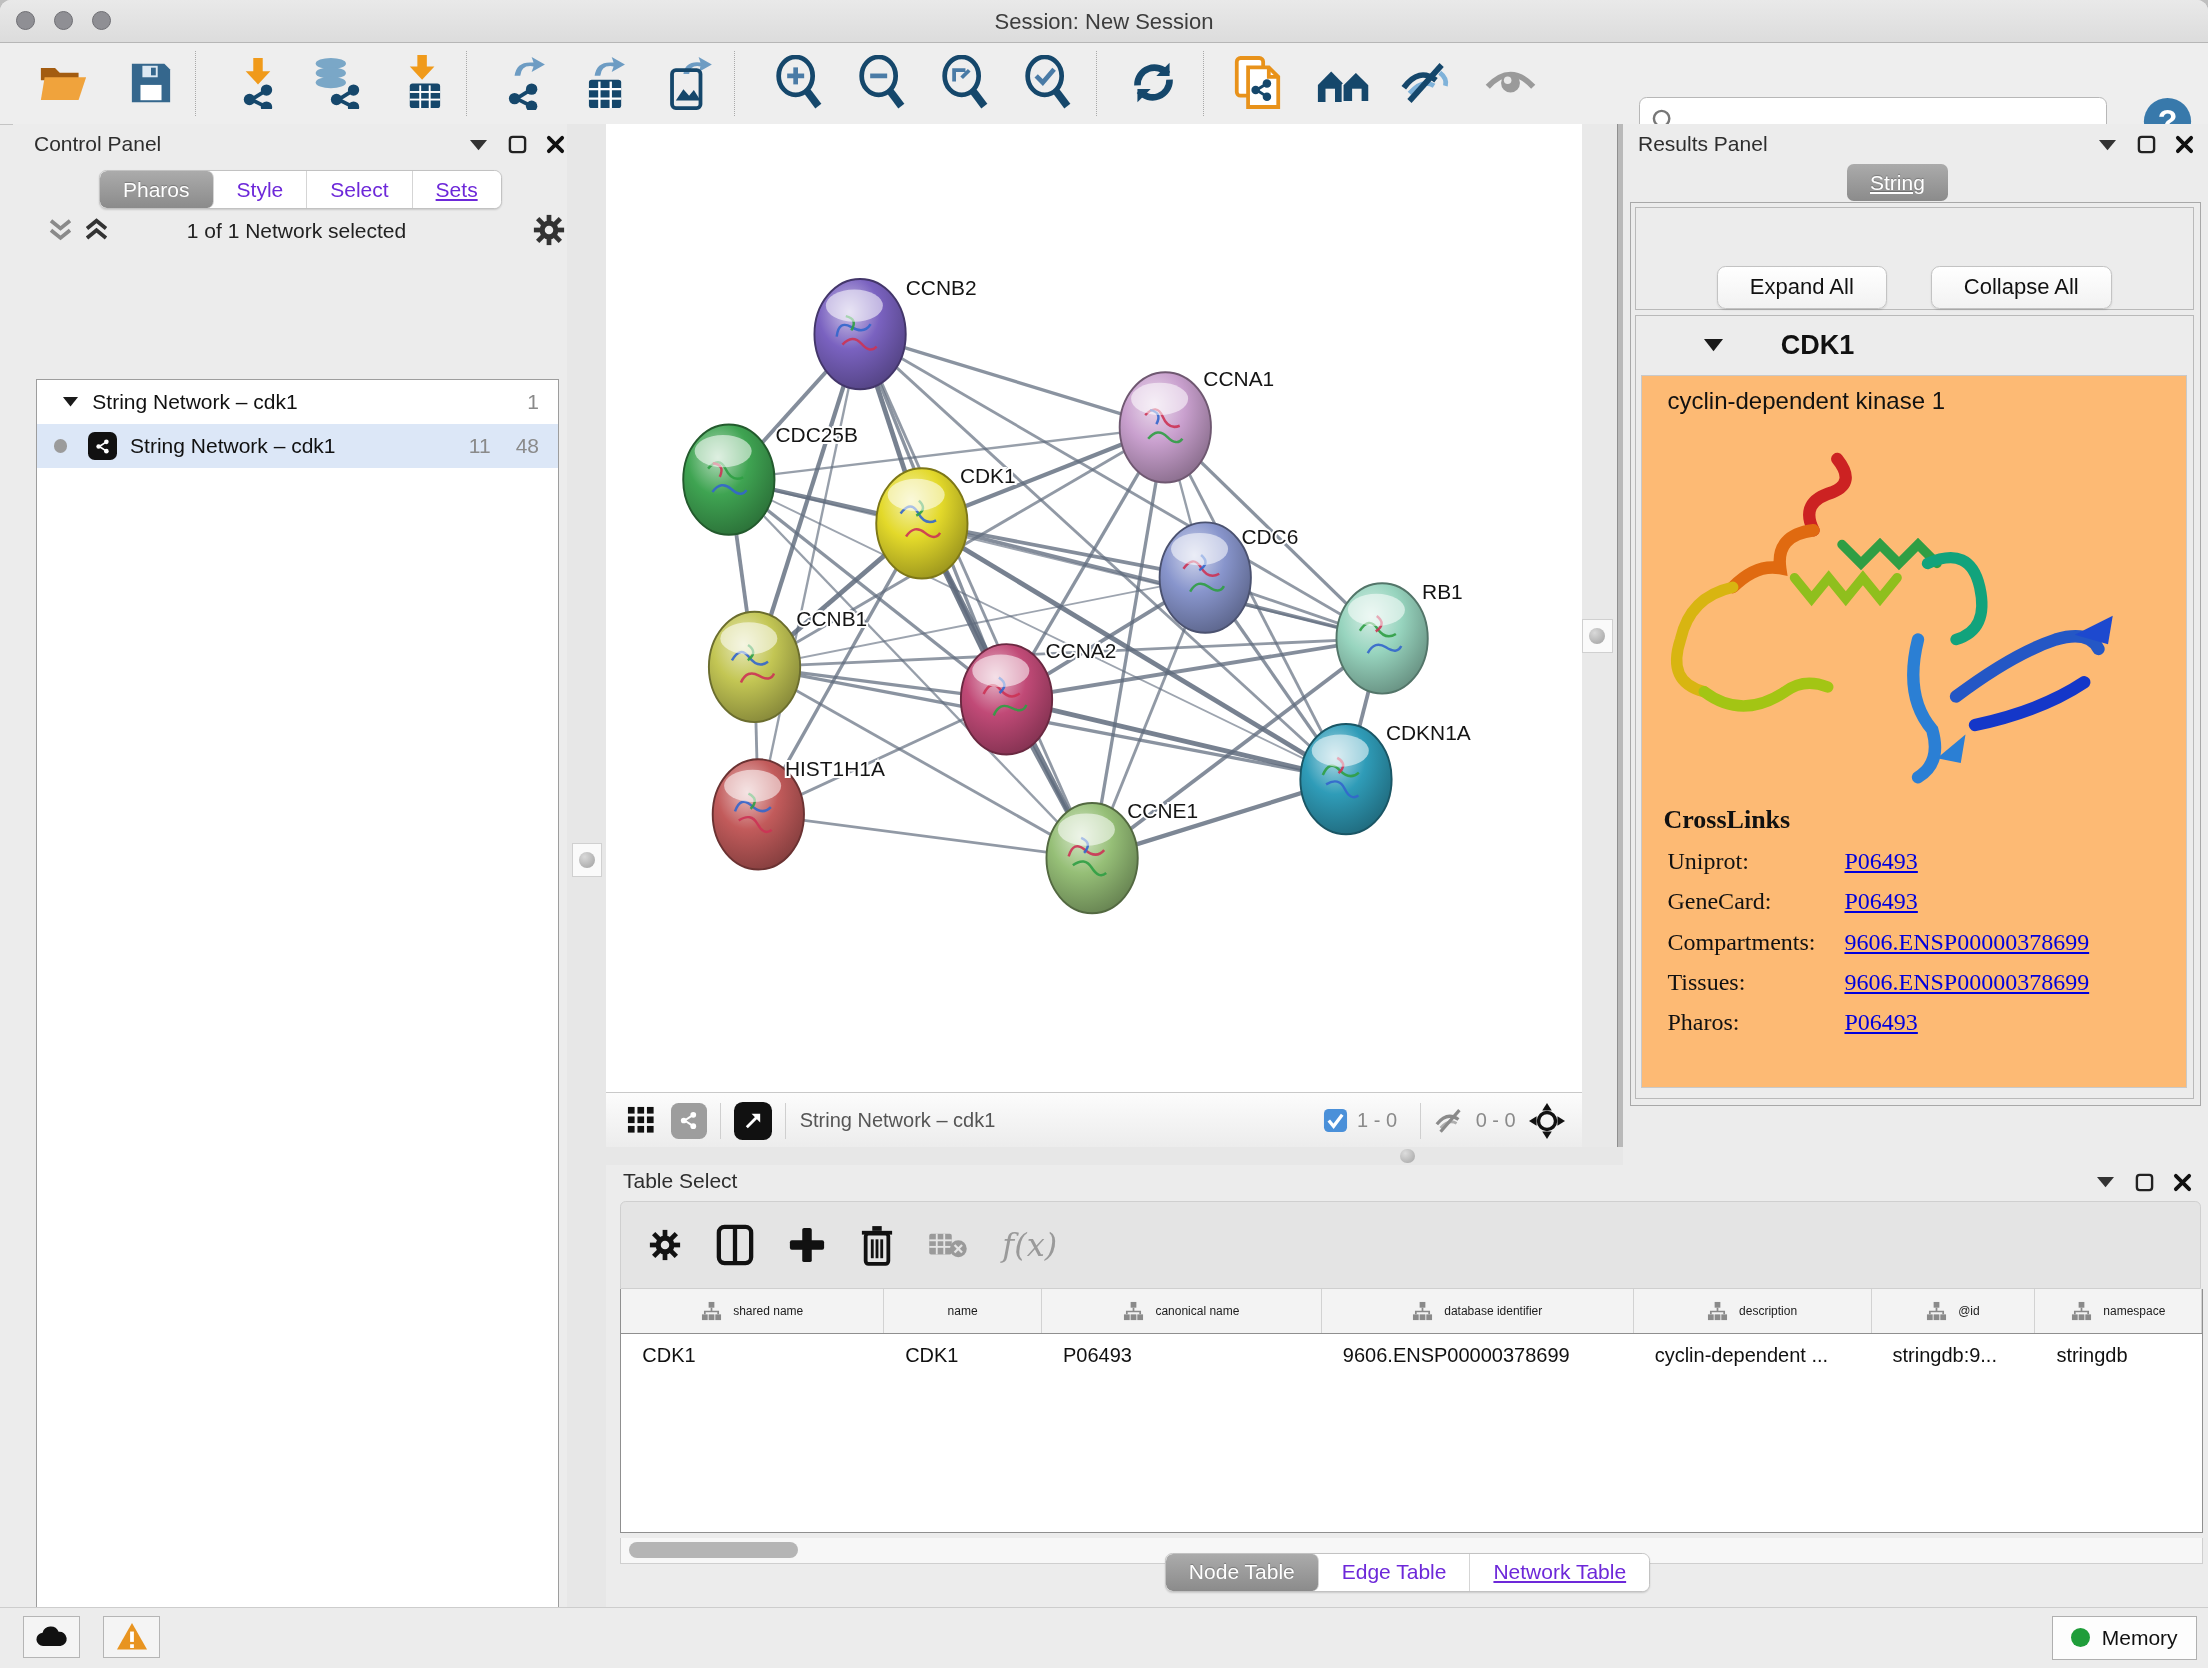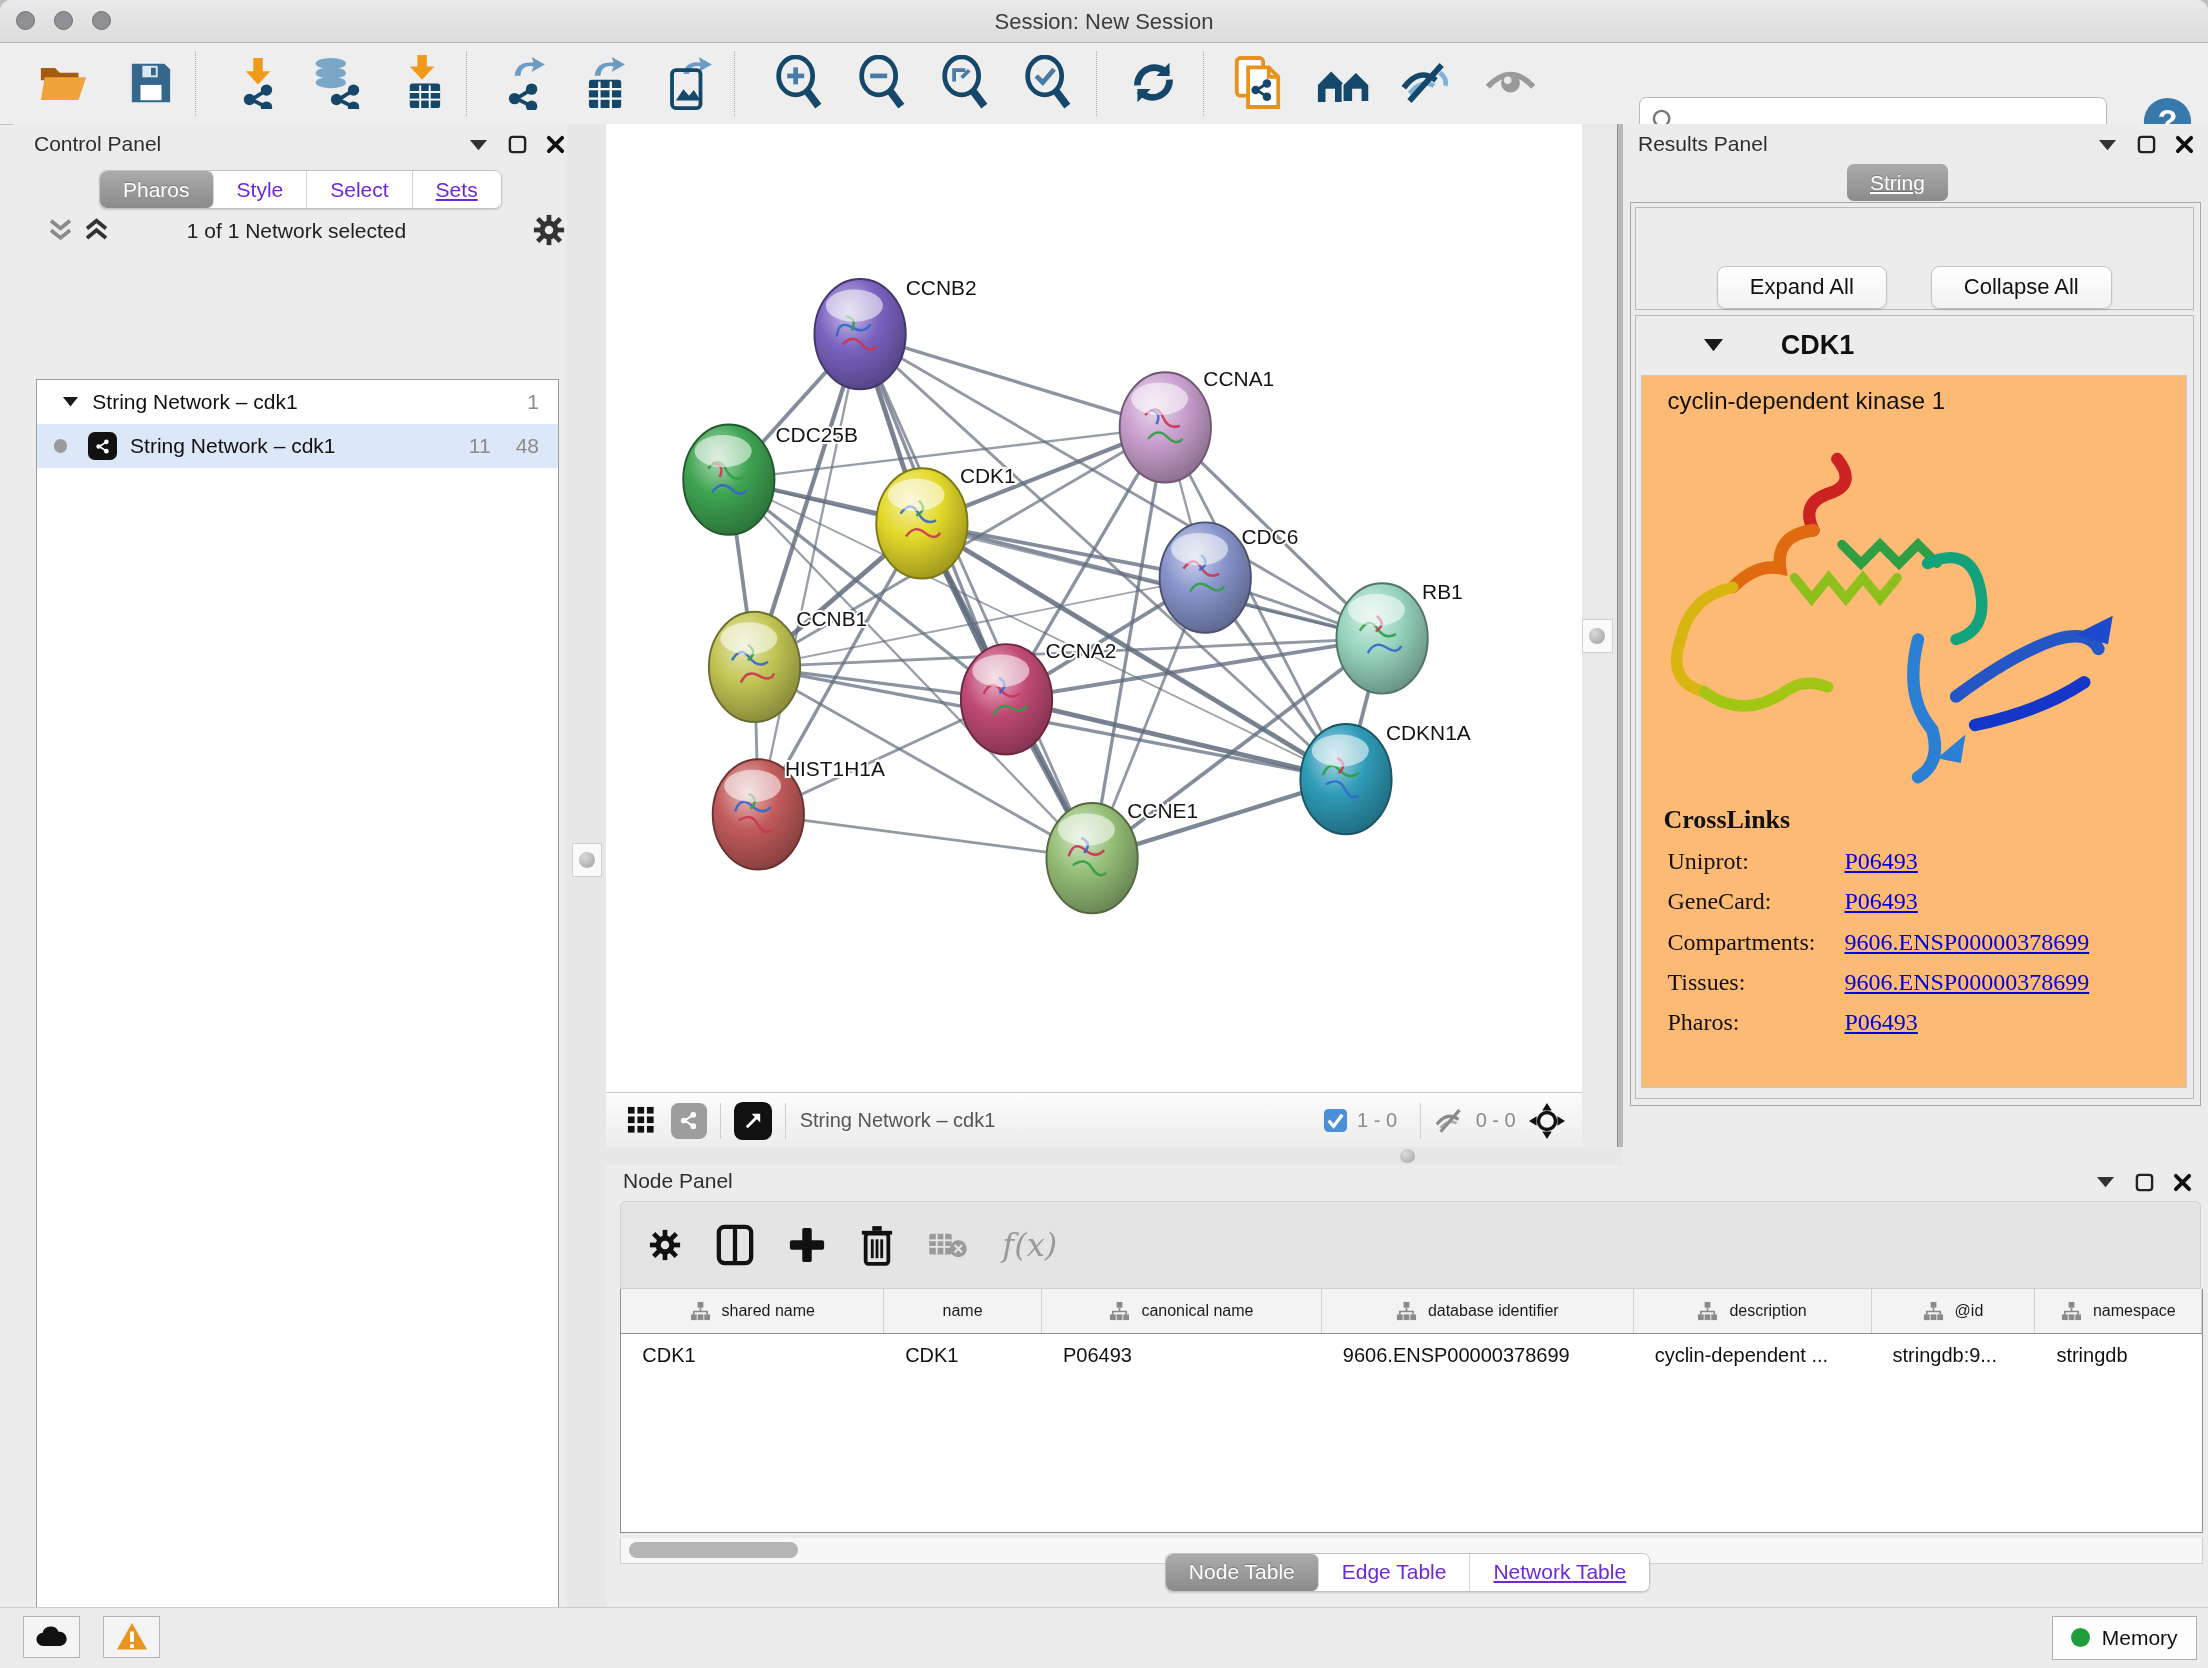--- a/index.html
+++ b/index.html
@@ -49,21 +49,21 @@
   #gene-content{margin:0 5.7px;border:1px solid #c9c9c9;height:711px;background:#fdba74;}
   .serif{font-family:"Liberation Serif",serif;}
   .xl-row{display:flex;font-size:24px;margin:13.3px 0 13.3px 25px;}
   .xl-label{width:177px;color:#111;}
   .xl-val{color:#0000dd;text-decoration:underline;}
   
   #table-panel{left:606px;top:1165px;width:1603px;height:442px;background:#ececec;}
   #tp-toolbar{left:14.3px;top:36px;width:1581px;height:88px;background:#e4e4e4;border:1px solid #cfcfcf;border-radius:5.7px 5.7px 0 0;display:flex;align-items:center;gap:34px;padding-left:27px;box-sizing:border-box;}
   #tbl{left:14.3px;top:124px;width:1581px;height:243px;background:#fff;border:1.9px solid #8f8f8f;border-top:none;}
   #tbl-head{display:flex;height:44px;background:#f3f3f3;border-bottom:1.9px solid #8f8f8f;align-items:center;}
-  .th{display:flex;align-items:center;justify-content:center;gap:11px;font-size:16px;color:#1c1c1c;border-right:1px solid #d2d2d2;height:100%;box-sizing:border-box;overflow:hidden;white-space:nowrap;}
+  .th{display:flex;align-items:center;justify-content:center;gap:11px;font-size:12px;color:#1c1c1c;border-right:1px solid #d2d2d2;height:100%;box-sizing:border-box;overflow:hidden;white-space:nowrap;}
   #tbl-row{display:flex;height:42px;align-items:center;font-size:20px;color:#111;}
   .td{padding-left:21px;box-sizing:border-box;overflow:hidden;white-space:nowrap;}
   #hscroll{left:14.3px;top:373px;width:1581px;height:25px;background:#f7f7f7;border:1px solid #cfcfcf;border-top:none;}
   #hthumb{left:7.6px;top:3.8px;width:169px;height:16px;border-radius:8.6px;background:#b5b5b5;}
   #tbl-tabs{left:0;top:0;width:100%;display:flex;justify-content:center;}
   
   #statusbar{left:0;top:1607px;width:2208px;height:61px;background:#ececec;border-top:1px solid #cdcdcd;}
   .sbtn{top:7.6px;width:55px;height:40px;background:#f4f4f4;border:1.9px solid #b5b5b5;display:flex;align-items:center;justify-content:center;}
   #memory-btn{left:2052px;top:7.6px;width:143px;height:42px;background:#fdfdfd;border:1.9px solid #b0b0b0;display:flex;align-items:center;justify-content:center;gap:11.4px;font-size:21px;color:#111;}
   .dot-green{width:19px;height:19px;border-radius:50%;background:#1f9d3a;}
@@ -698,21 +698,21 @@
             <div class="xl-row serif">
               <span class="xl-label">Pharos:</span>
               <a class="xl-val">P06493</a>
             </div>
           </div>
       </div>
     </div>
   </div>
 
   <div id="table-panel" class="abs">
-    <div class="abs" style="left:17px;top:3.8px"><span class="panel-title">Node Panel</span></div>
+    <div class="abs" style="left:17px;top:3.8px"><span class="panel-title">Table Select</span></div>
     <div class="pctrl abs" style="left:1489px;top:7.6px">
       <svg width="21" height="13.3" viewBox="0 0 22 14">
           <polygon points="2,2 20,2 11,13" fill="#333"></polygon>
         </svg>
       <svg width="19" height="19" viewBox="0 0 20 20">
           <rect x="2" y="2" width="16" height="16" rx="3" fill="none" stroke="#222" stroke-width="2.5"></rect>
         </svg>
       <svg width="19" height="19" viewBox="0 0 20 20">
           <g stroke="#111" stroke-width="4" stroke-linecap="round">
             <line x1="3" y1="3" x2="17" y2="17"></line>

